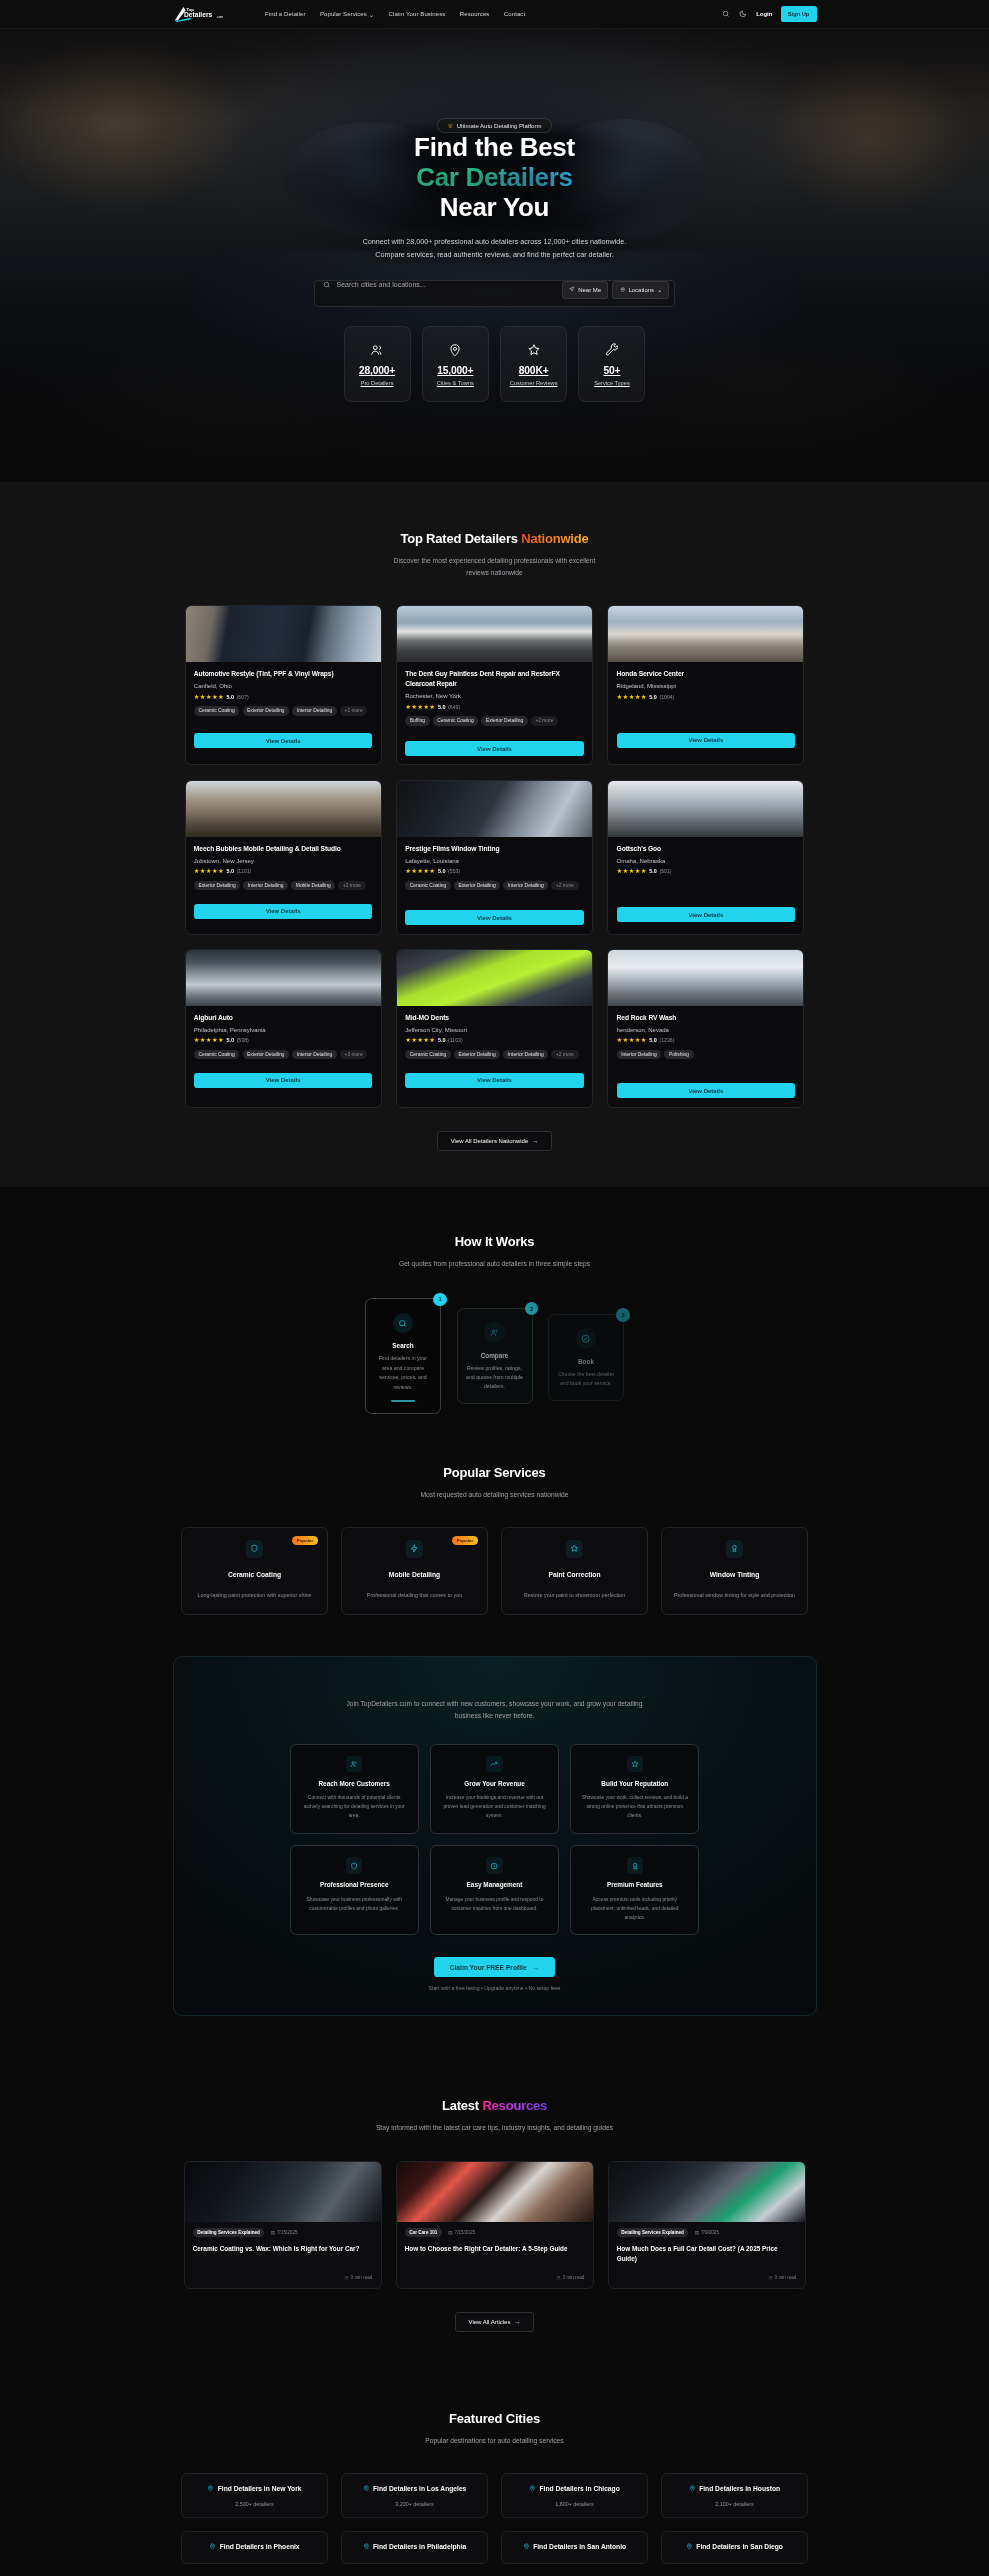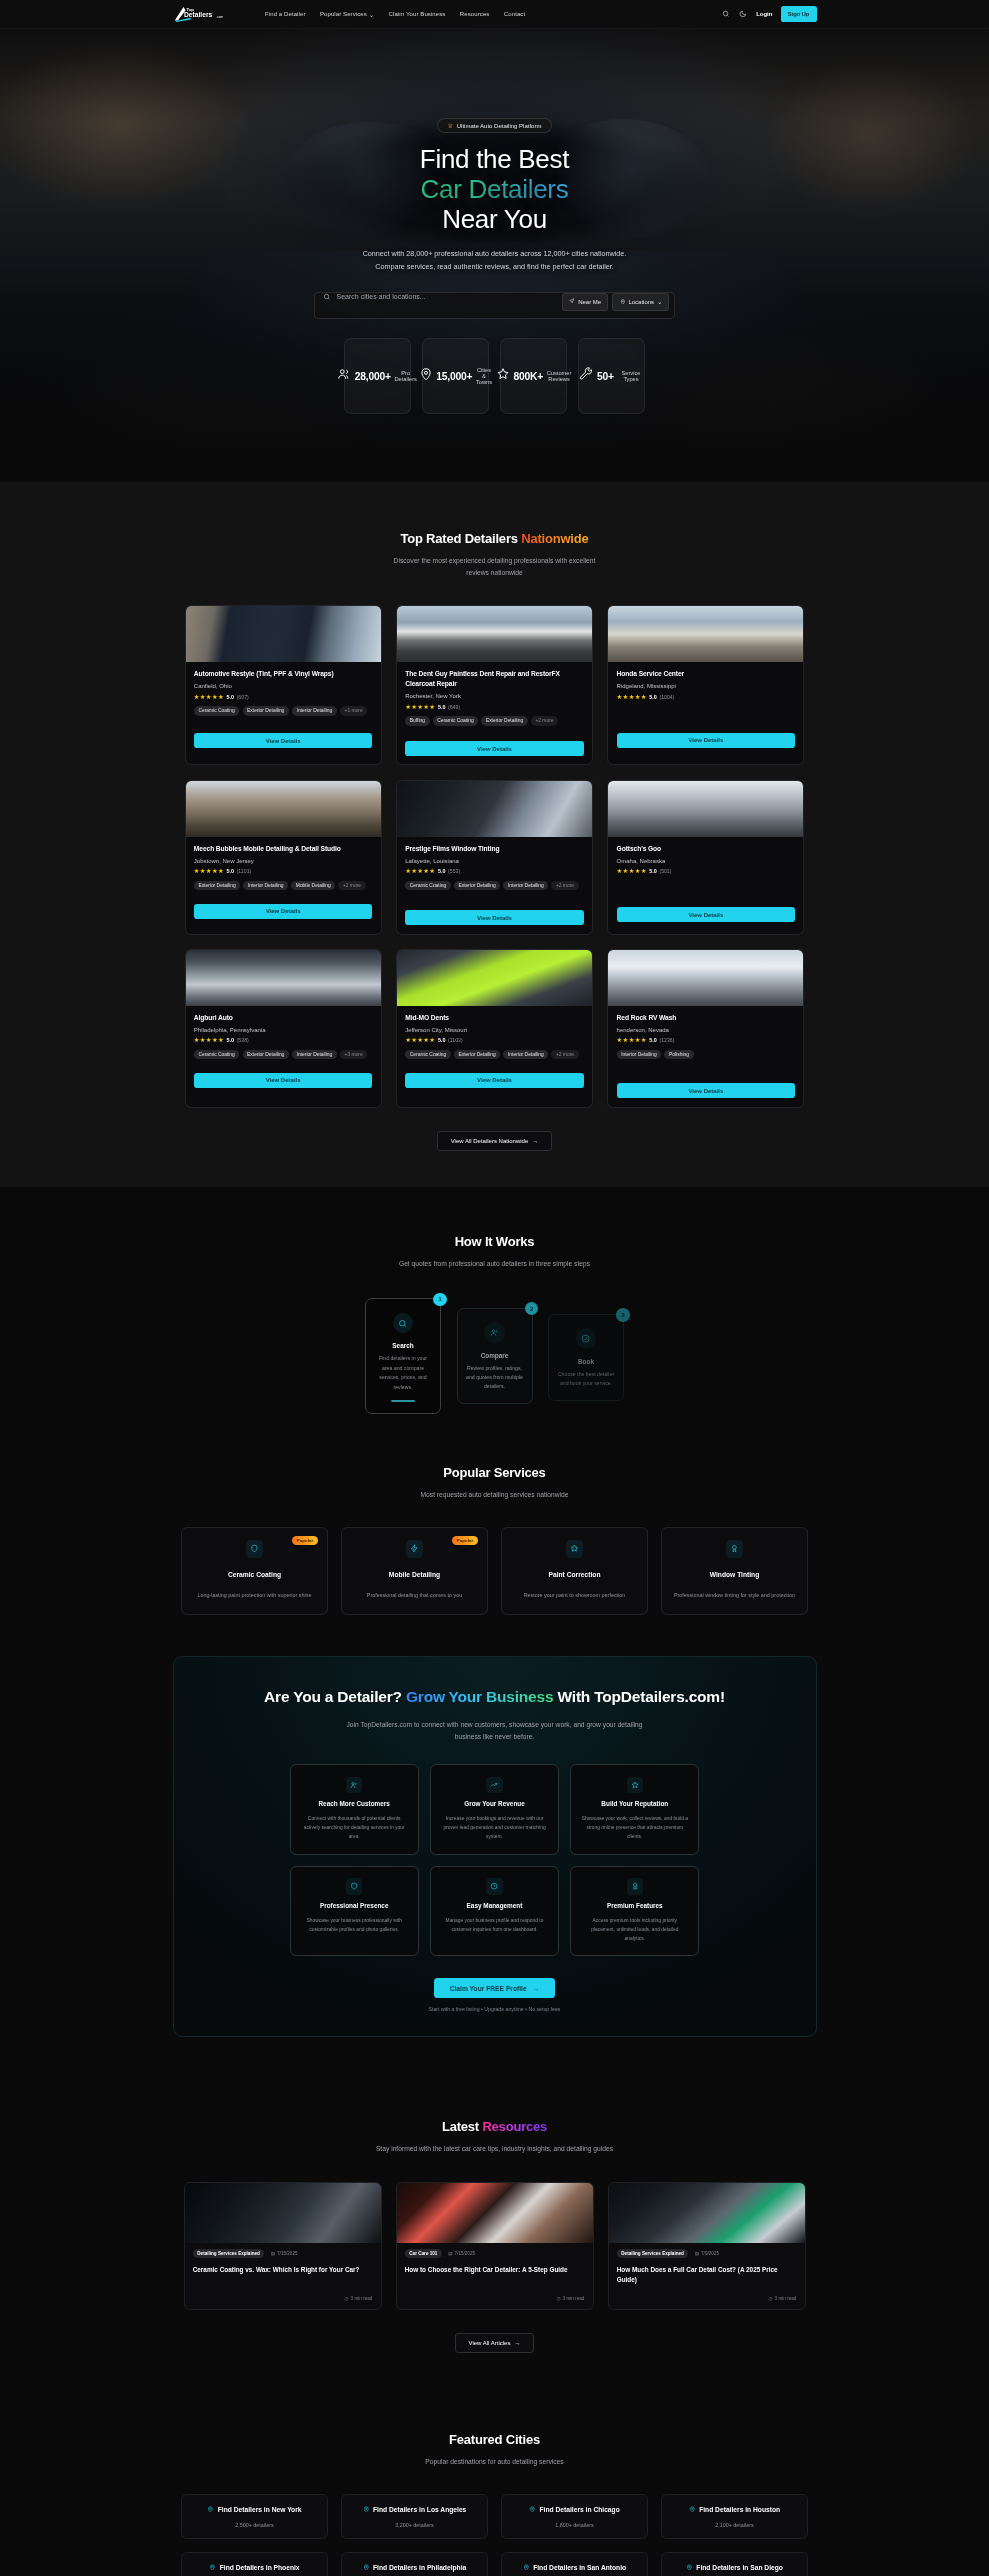--- a/index.html
+++ b/index.html
@@ -46,33 +46,33 @@
     border-radius:40% 40% 46% 46%/55% 55% 45% 45%;filter:blur(0.5px);}
   .car:before{content:"";position:absolute;left:62px;top:31px;width:170px;height:113px;border-radius:50%;
     background:radial-gradient(circle at 45% 40%, rgba(120,140,170,.22), rgba(10,12,16,0) 65%);}
   .car:after{content:"";position:absolute;right:57px;top:28px;width:175px;height:121px;border-radius:50%;
     background:radial-gradient(circle at 55% 40%, rgba(130,150,180,.25), rgba(10,12,16,0) 65%);}
   .hero-veil{position:absolute;inset:0;background:linear-gradient(180deg,rgba(6,6,8,.55) 0%,rgba(6,6,8,.2) 20%,rgba(6,6,8,.35) 48%,rgba(8,8,10,.72) 72%,#0a0a0a 100%);}
   .hero-content{position:relative;z-index:3;width:644px;margin:0 auto;text-align:center;padding-top:89px;}
   .badge{display:inline-flex;align-items:center;gap:3.6px;background:rgba(20,20,22,.78);border:0.5px solid rgba(120,120,130,.3);
     border-radius:10.3px;padding:3.6px 9.3px;font-size:6px;color:#e9e9ec;backdrop-filter:blur(2.1px);}
   .badge .crown{color:#e8b923;font-size:6.2px;line-height:1}
-  h1.hero-title{font-size:26px;line-height:1.14;font-weight:normal;margin-top:12px;letter-spacing:-0.3px;text-shadow:0 1.5px 11.3px rgba(0,0,0,.7)}
+  h1.hero-title{font-size:26px;line-height:1.14;font-weight:bold;margin-top:0;letter-spacing:-0.3px;text-shadow:0 1.5px 11.3px rgba(0,0,0,.7)}
   .grad-gb{background:linear-gradient(90deg,#34d399 0%,#34d399 35%,#3fb6d8 75%,#38bdf8 100%);-webkit-background-clip:text;background-clip:text;color:transparent;}
   .hero-sub{margin:12.4px auto 0;width:273px;font-size:7.2px;line-height:1.85;color:#d2d4d8;text-shadow:0 1px 5.2px rgba(0,0,0,.8)}
   .searchbar{margin:18.5px auto 0;width:361px;height:27px;background:rgba(16,16,18,.86);border:0.5px solid rgba(90,90,100,.34);
     border-radius:4.6px;display:flex;align-items:flex-start;padding:0 4.6px 0 8.2px;backdrop-filter:blur(4.1px);}
   .searchbar input{flex:1;background:transparent;border:none;outline:none;color:#fff;font-size:7px;font-family:inherit;margin-left:5.7px;}
   .searchbar input::placeholder{color:#a3a3ad}
   .sb-btn{display:flex;align-items:center;gap:3.1px;font-size:6px;color:#eaeaee;background:rgba(45,45,50,.62);
     border:0.5px solid rgba(100,100,110,.28);border-radius:3.6px;padding:4.6px 6.2px;cursor:pointer;white-space:nowrap}
   .sb-btn+.sb-btn{margin-left:4.1px}
   .stats{margin:19.6px auto 0;display:flex;justify-content:center;gap:11.3px;}
   .stat{width:67px;height:76px;background:rgba(40,41,45,.34);border:0.5px solid rgba(125,125,135,.17);border-radius:7.2px;
-    display:flex;flex-direction:row;align-items:center;justify-content:center;gap:3.6px;backdrop-filter:blur(3.6px);}
+    display:flex;flex-direction:column;align-items:center;justify-content:center;gap:3.6px;backdrop-filter:blur(3.6px);text-decoration:underline;}
   .stat .sv{font-size:10.3px;font-weight:bold;letter-spacing:-0.2px}
   .stat .sl{font-size:5.7px;color:#cfd0d4}
   .stat svg{color:#fff;margin-bottom:3.1px}
 
   
   .sec{width:644px;margin:0 auto;}
   .sec-title{font-size:13px;font-weight:bold;text-align:center;letter-spacing:-0.2px}
   .sec-sub{font-size:6.7px;color:#a0a0a8;text-align:center;margin:8.8px auto 0;line-height:1.75;width:222px}
   .grad-orange{background:linear-gradient(90deg,#f0531f 0%,#fa8f22 60%,#fbb023 100%);-webkit-background-clip:text;background-clip:text;color:transparent}
   .grad-pink{background:linear-gradient(90deg,#ff2d9b 0%,#b53bf5 55%,#7c3aed 100%);-webkit-background-clip:text;background-clip:text;color:transparent}
@@ -607,23 +607,20 @@
           </div>
           <div class="svc-title">Window Tinting</div>
           <div class="svc-desc">Professional window tinting for style and protection</div>
         </div>
       </div>
     </div>
   </section>
 
   <section class="detcta-outer">
     <div class="detcta">
-      <h2>
-        <span>Are You a Detailer? </span><span class="grad-blue">Grow Your Business</span><span> With TopDetailers.com!</span>
-      </h2>
       <p class="sec-sub">Join TopDetailers.com to connect with new customers, showcase your work, and grow your detailing business like never before.</p>
       <div class="ben-grid">
         <div class="ben">
           <div class="ben-ico">
               <svg width="8.2" height="8.2" viewBox="0 0 24 24" fill="none" stroke="currentColor" stroke-width="1.8">
                 <circle cx="9" cy="8" r="3.2"></circle>
                 <path d="M3 20c0-3.4 2.7-6 6-6s6 2.6 6 6"></path>
                 <path d="M16 5.3a3.2 3.2 0 010 6"></path>
               </svg>
             </div>

